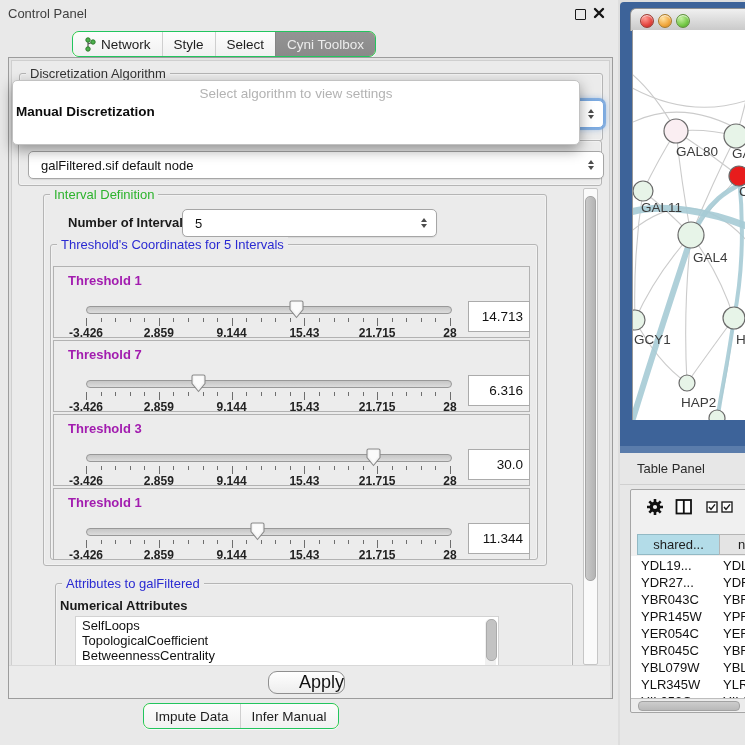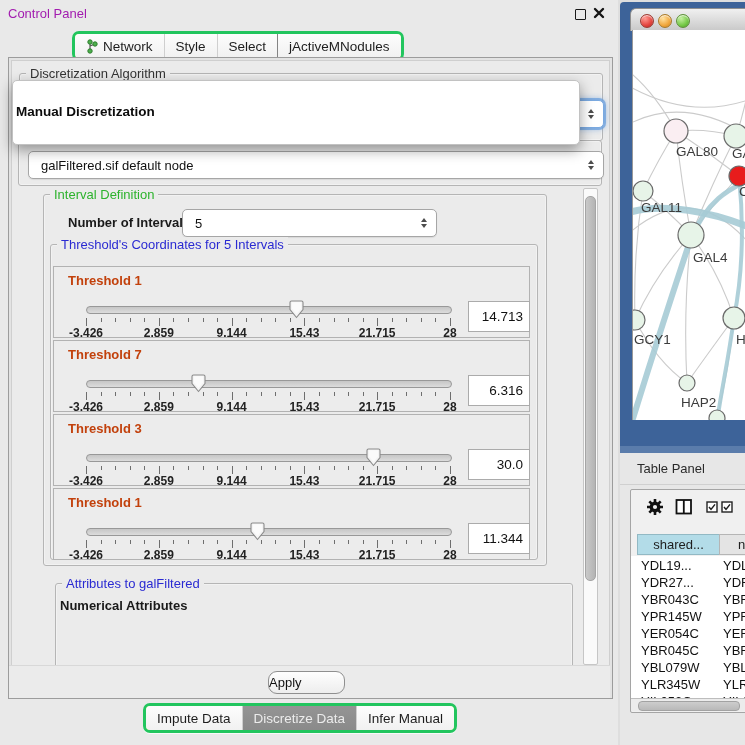--- a/index.html
+++ b/index.html
@@ -1,25 +1,25 @@
 <!DOCTYPE html>
 <html><head>
 <meta charset="utf-8">
 <style>
   html,body{margin:0;padding:0;}
   #stage{position:relative;width:745px;height:745px;background:#dedede;overflow:hidden;
          font-family:"Liberation Sans","DejaVu Sans",sans-serif;font-size:13px;color:#1a1a1a;}
   .abs{position:absolute;}
   
   #left-panel{left:0;top:0;width:618px;height:745px;background:#e9e9e9;}
-  #titlebar-text{left:8px;top:6px;font-size:13px;color:#a21caf;}
+  #titlebar-text{left:8px;top:6px;font-size:13px;color:#404040;}
   #float-box{left:575px;top:9px;width:9px;height:9px;border:1.6px solid #1a1a1a;border-radius:1px;background:transparent;}
   #close-x{left:593px;top:7px;width:12px;height:12px;}
   
-  .segctl{display:flex;border:3px solid #22c55e;border-radius:7px;overflow:hidden;background:#bef264;
+  .segctl{display:flex;border:1px solid #22c55e;border-radius:7px;overflow:hidden;background:#bef264;
           box-shadow:0 1px 0 rgba(255,255,255,.7);height:24px;}
   .seg{display:flex;align-items:center;justify-content:center;padding:0 11px;font-size:13.5px;
        color:#1d1d1d;background:linear-gradient(#fdfdfd,#f1f1f1);white-space:nowrap;}
   .seg.sel{background:linear-gradient(#949494,#8a8a8a);color:#ececec;}
   .seg+.seg{border-left:1px solid #cfcfcf;text-align:center;}
   .seg.hardsep{border-left:1px solid #848484;}
   
   #main-panel{left:8px;top:57px;width:603px;height:640px;background:#ebebeb;border:1px solid #9c9c9c;
               box-shadow:inset 0 0 0 2px #e3e3e3, inset 0 0 0 3px #cfcfcf;}
   .fieldset{border:1px solid #b5b5b5;border-radius:3px;box-shadow:inset 0 0 0 1px #f2f2f2;}
@@ -40,39 +40,39 @@
   #popup-placeholder{position:absolute;left:0;top:5px;width:100%;text-align:center;color:#b3b3b3;font-size:13.5px;}
   .popup-opt{position:absolute;left:3px;font-size:13.5px;color:#0c0c0c;white-space:nowrap;}
   .popup-opt.bold{font-weight:bold;}
   
   #viewport{left:14px;top:186px;width:570px;height:479px;overflow:hidden;}
   
   .vscroll{position:absolute;background:#fafafa;border:1px solid #c6c6c6;border-radius:2px;}
   .vthumb{position:absolute;left:1px;width:9px;background:linear-gradient(90deg,#c9c9c9,#b4b4b4);border-radius:5px;border:1px solid #a5a5a5;}
   
   .th-panel{position:absolute;left:39px;width:475px;height:70px;background:#ececec;border:1px solid #b2b2b2;}
-  .th-label{position:absolute;left:14px;top:6px;font-weight:bold;font-size:13px;color:#c2410c;}
+  .th-label{position:absolute;left:14px;top:6px;font-weight:bold;font-size:13px;color:#a21caf;}
   .th-track{position:absolute;left:32px;top:39px;width:364px;height:6px;border:1px solid #989898;border-radius:4px;
             background:linear-gradient(#c6c6c6,#dcdcdc);}
   .th-thumb{position:absolute;top:33px;}
   .th-ticks{position:absolute;left:32px;top:51px;width:366px;height:9px;}
   .tick{position:absolute;top:0;width:1px;background:#6e6e6e;}
   .th-scale{position:absolute;left:32px;top:59px;width:366px;height:11px;}
   .th-scale span{position:absolute;transform:translateX(-50%);font-size:12px;font-weight:bold;color:#222;white-space:nowrap;}
   .th-value{position:absolute;left:414px;top:34px;width:54px;height:29px;background:#fff;border:1px solid #ababab;
             text-align:right;line-height:29px;padding-right:6px;font-size:13.5px;color:#111;}
   
   #attr-list{position:absolute;left:61px;top:430px;width:422px;height:60px;background:#fff;border:1px solid #d2d2d2;}
   .attr-item{padding:1px 0 1px 6px;font-size:13px;height:13px;color:#111;}
   #attr-scroll{position:absolute;right:2px;top:2px;width:11px;height:54px;background:#f0f0f0;border-radius:5px;}
   #attr-thumb{position:absolute;left:1px;top:0;width:9px;height:40px;background:#c3c3c3;border:1px solid #ababab;border-radius:5px;}
   
   #apply-row{left:9px;top:665px;width:601px;height:32px;background:#ebebeb;border-top:1px solid #d8d8d8;}
   #apply-btn{position:absolute;left:259px;top:5px;width:75px;height:21px;border:1px solid #8f8f8f;border-radius:9px;
-             background:linear-gradient(#fefefe,#ededed);text-align:left;line-height:21px;font-size:13px;color:#111;}
+             background:linear-gradient(#fefefe,#ededed);text-align:right;line-height:21px;font-size:18px;color:#111;}
   
   #blue-frame{left:620px;top:2px;width:125px;height:451px;background:#3d6399;border-top-left-radius:4px;}
   #blue-bottom{left:620px;top:446px;width:125px;height:7px;background:#5a7cab;}
   #mac-titlebar{left:630px;top:8px;width:115px;height:22px;border:1px solid #8f8f8f;border-bottom:none;
                 border-top-left-radius:6px;background:linear-gradient(#f0f0f0,#c8c8c8);}
   .tl{position:absolute;top:5px;width:12px;height:12px;border-radius:50%;box-shadow:inset 0 1px 1px rgba(255,255,255,.8);}
   #tl-red{left:9px;background:radial-gradient(circle at 35% 30%,#ff9a92,#e3443e 60%,#b02620);border:1px solid #9a3b32;}
   #tl-yellow{left:27px;background:radial-gradient(circle at 35% 30%,#ffe2a0,#f0a63c 60%,#c87f1c);border:1px solid #a87a2a;}
   #tl-green{left:45px;background:radial-gradient(circle at 35% 30%,#c4f0a0,#74c846 60%,#4c9a28);border:1px solid #5e8f3a;}
   #net-canvas{left:632px;top:30px;width:113px;height:390px;background:#fff;border-left:1px solid #999;}
@@ -109,22 +109,22 @@
             <circle cx="9" cy="5" r="2.2" fill="#4db04d" stroke="#2e7d2e"></circle>
           </svg>
           <span>Network</span>
         </div>
         <div class="seg">
           <span>Style</span>
         </div>
         <div class="seg">
           <span>Select</span>
         </div>
-        <div class="seg hardsep">
-          <span>jActiveMNodules</span>
+        <div class="seg sel hardsep">
+          <span>Cyni Toolbox</span>
         </div>
       </div>
 
     <div class="abs" id="main-panel">
 
       <div class="abs fieldset" style="left:10px;top:15px;width:582px;height:66px;">
         <span class="legend">Discretization Algorithm</span>
       </div>
     </div>
 
@@ -341,43 +341,51 @@
               <span style="left:364px;">28</span>
             </div>
      <div class="th-value">11.344</div>
           </div>
         </div>
 
       <div class="abs fieldset" style="left:41px;top:397px;width:516px;height:120px;">
         <span class="legend blue">Attributes to galFiltered</span>
       </div>
       <div class="abs" style="left:46px;top:412px;font-weight:bold;">Numerical Attributes</div>
+      <div id="attr-list">
+        <div id="attr-items">
+            <div class="attr-item">SelfLoops</div>
+            <div class="attr-item">TopologicalCoefficient</div>
+            <div class="attr-item">BetweennessCentrality</div>
+          </div>
+        <div id="attr-scroll">
+            <div id="attr-thumb"></div>
+          </div>
+      </div>
     </div>
 
     <div class="abs vscroll" style="left:583px;top:188px;width:13px;height:475px;">
       <div class="vthumb" style="top:7px;height:383px;"></div>
     </div>
 
     <div class="abs" id="apply-row">
       <div id="apply-btn">Apply</div>
     </div>
 
     <div class="abs segctl" id="bottom-tabs" style="left:143px;top:703px;">
         <div class="seg">
           <span>Impute Data</span>
         </div>
-        <div class="seg sel">
-          <span>Discretize Data</span>
-        </div>
         <div class="seg">
           <span>Infer Manual</span>
         </div>
       </div>
 
     <div class="abs" id="algo-popup">
+      <div id="popup-placeholder">Select algorithm to view settings</div>
       <div class="popup-opt bold" style="top:23px;">Manual Discretization</div>
     </div>
   </div>
 
   <div class="abs" id="blue-frame"></div>
   <div class="abs" id="blue-bottom"></div>
   <div class="abs" id="mac-titlebar">
     <div class="tl" id="tl-red"></div>
     <div class="tl" id="tl-yellow"></div>
     <div class="tl" id="tl-green"></div>

